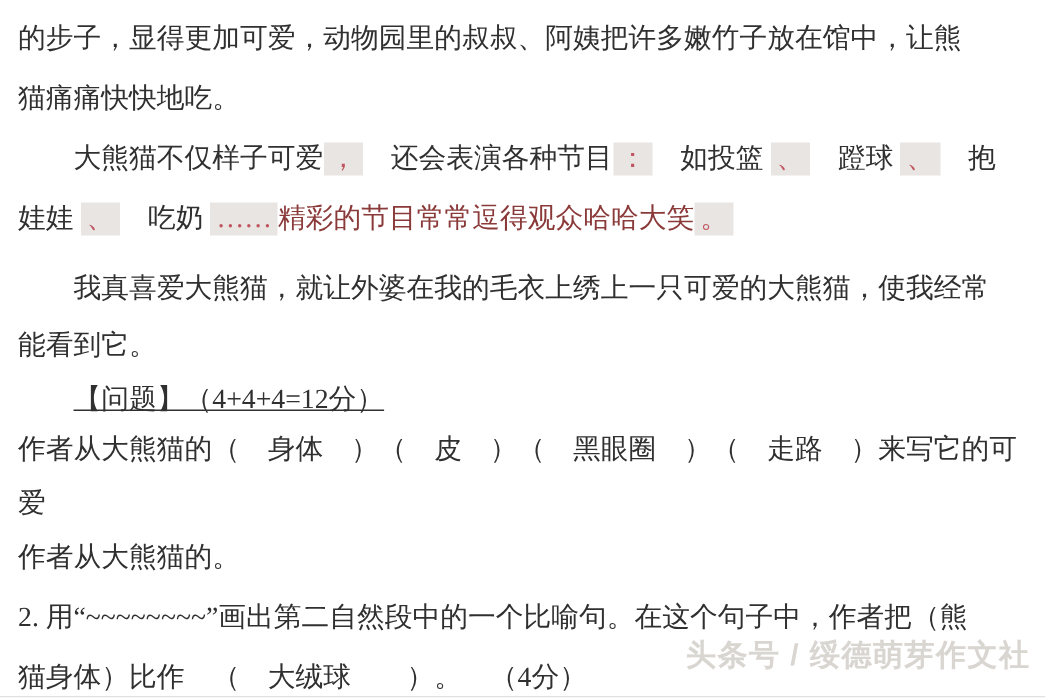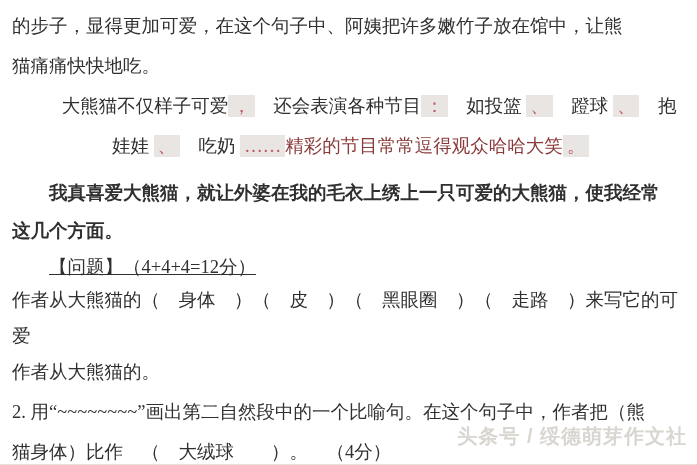--- a/index.html
+++ b/index.html
@@ -16,22 +16,22 @@
     background:var(--pagebg);
     font-family:"Liberation Serif","DejaVu Serif",serif;
   }
   .doc{
     position:relative;width:697px;height:465px;box-sizing:border-box;
     padding:6px 8px 0 12px;
     font-size:18.5px;color:var(--text);
   }
   .para{margin:0;padding:0;}
   .p1{line-height:40px;}
-  .p2{line-height:40px;text-indent:2em;text-align:center;}
-  .p3{line-height:38px;text-indent:2em;margin-top:8px;font-weight:bold;}
+  .p2{line-height:40px;text-indent:2em;}
+  .p3{line-height:38px;text-indent:2em;margin-top:8px;}
   .qhead{line-height:30px;text-indent:2em;margin-top:2px;text-decoration:underline;}
   .q1{line-height:32px;}
   .ans{line-height:36px;}
   .q2{line-height:40px;margin-top:2px;}
   .normal{color:var(--text);}
   .mark{
     color:var(--mark);
     background:var(--markbg);
     padding:1px 4px;
   }
@@ -47,22 +47,22 @@
   .bottom-divider{
     position:absolute;left:0;bottom:0;width:697px;height:1px;
     background:#e3e0dd;
   }
 </style>
 </head>
 <body>
 
 <div class="doc">
   <div id="document-body">
-      <p class="para p1"><span class="normal">的步子，显得更加可爱，在这个句子中、阿姨把许多嫩竹子放在馆中，让熊</span><br><span class="normal">猫痛痛快快地吃。</span></p>
+      <p class="para p1"><span class="normal">的步子，显得更加可爱，动物园里的叔叔、阿姨把许多嫩竹子放在馆中，让熊</span><br><span class="normal">猫痛痛快快地吃。</span></p>
       <p class="para p2"><span class="normal">大熊猫不仅样子可爱</span><span class="mark">，</span><span class="normal">　还会表演各种节目</span><span class="mark">：</span><span class="normal">　如投篮 </span><span class="mark">、</span><span class="normal">　蹬球 </span><span class="mark">、</span><span class="normal">　抱</span><br><span class="normal">娃娃 </span><span class="mark">、</span><span class="normal">　吃奶 </span><span class="mark">……</span><span class="red">精彩的节目常常逗得观众哈哈大笑</span><span class="mark">。</span></p>
-      <p class="para p3"><span class="normal">我真喜爱大熊猫，就让外婆在我的毛衣上绣上一只可爱的大熊猫，使我经常</span><br><span class="normal">这几个方面。</span></p>
+      <p class="para p3"><span class="normal">我真喜爱大熊猫，就让外婆在我的毛衣上绣上一只可爱的大熊猫，使我经常</span><br><span class="normal">能看到它。</span></p>
       <p class="para qhead"><span class="normal">【问题】（4+4+4=12分）</span></p>
       <p class="para ans"><span class="normal">作者从大熊猫的（　身体　）（　皮　）（　黑眼圈　）（　走路　）来写它的可爱</span><br><span class="normal">作者从大熊猫的。</span></p>
       <p class="para q2"><span class="normal">2. 用“~~~~~~~~”画出第二自然段中的一个比喻句。在这个句子中，作者把（熊</span><br><span class="normal">猫身体）比作　（　大绒球　　）。　（4分）</span></p>
     </div>
   <div class="watermark">头条号 / 绥德萌芽作文社</div>
   <div class="bottom-divider"></div>
 </div>
 
 </body></html>

